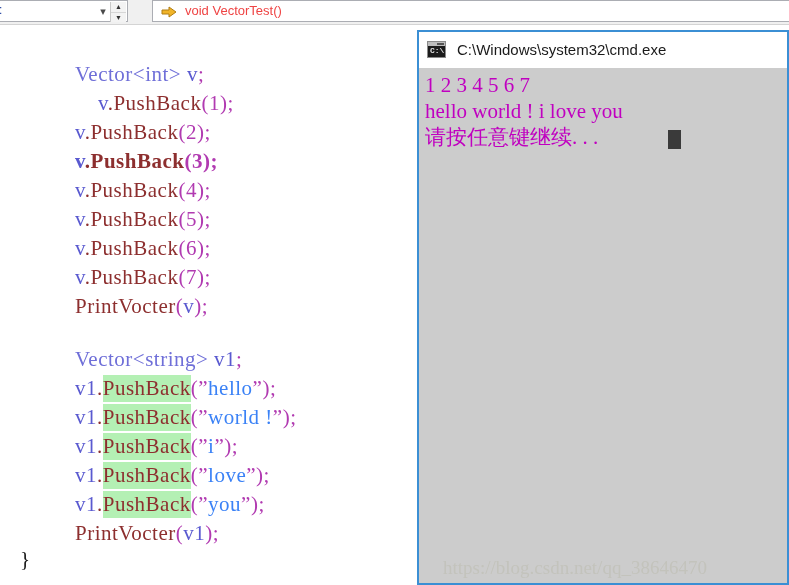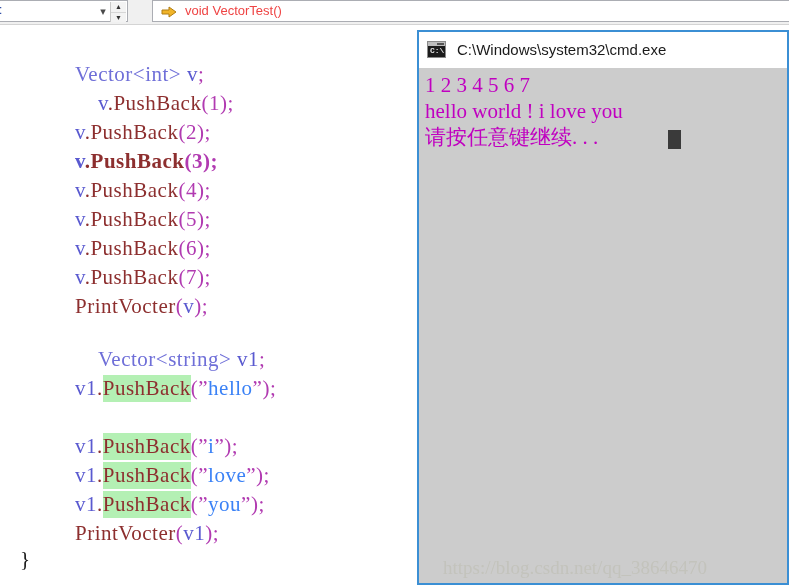--- a/index.html
+++ b/index.html
@@ -254,22 +254,23 @@
 <div id="code-editor">
     <div class="code-line" style="top: 35px; left: 75px;"><span class="tok-type">Vector</span><span class="tok-angle">&lt;</span><span class="tok-type">int</span><span class="tok-angle">&gt;</span><span class="tok-punct"> </span><span class="tok-var">v</span><span class="tok-punct">;</span></div>
     <div class="code-line" style="top: 64px; left: 75px; margin-left: 23px;"><span class="tok-var">v</span><span class="tok-dot">.</span><span class="tok-fn">PushBack</span><span class="tok-punct">(</span><span class="tok-num">1</span><span class="tok-punct">);</span></div>
     <div class="code-line" style="top: 93px; left: 75px;"><span class="tok-var">v</span><span class="tok-dot">.</span><span class="tok-fn">PushBack</span><span class="tok-punct">(</span><span class="tok-num">2</span><span class="tok-punct">);</span></div>
     <div class="code-line" style="top: 122px; left: 75px; font-weight: bold;"><span class="tok-var">v</span><span class="tok-dot">.</span><span class="tok-fn">PushBack</span><span class="tok-punct">(</span><span class="tok-num">3</span><span class="tok-punct">);</span></div>
     <div class="code-line" style="top: 151px; left: 75px;"><span class="tok-var">v</span><span class="tok-dot">.</span><span class="tok-fn">PushBack</span><span class="tok-punct">(</span><span class="tok-num">4</span><span class="tok-punct">);</span></div>
     <div class="code-line" style="top: 180px; left: 75px;"><span class="tok-var">v</span><span class="tok-dot">.</span><span class="tok-fn">PushBack</span><span class="tok-punct">(</span><span class="tok-num">5</span><span class="tok-punct">);</span></div>
     <div class="code-line" style="top: 209px; left: 75px;"><span class="tok-var">v</span><span class="tok-dot">.</span><span class="tok-fn">PushBack</span><span class="tok-punct">(</span><span class="tok-num">6</span><span class="tok-punct">);</span></div>
     <div class="code-line" style="top: 238px; left: 75px;"><span class="tok-var">v</span><span class="tok-dot">.</span><span class="tok-fn">PushBack</span><span class="tok-punct">(</span><span class="tok-num">7</span><span class="tok-punct">);</span></div>
     <div class="code-line" style="top: 267px; left: 75px;"><span class="tok-fn">PrintVocter</span><span class="tok-punct">(</span><span class="tok-var">v</span><span class="tok-punct">);</span></div>
-    <div class="code-line" style="top: 320px; left: 75px; margin-left: 23px;"><span class="tok-type">Vector</span><span class="tok-angle">&lt;</span><span class="tok-type">string</span><span class="tok-angle">&gt;</span><span class="tok-punct"> </span><span class="tok-var">v1</span><span class="tok-punct">;</span></div>
+    <div class="code-line" style="top: 320px; left: 75px;"><span class="tok-type">Vector</span><span class="tok-angle">&lt;</span><span class="tok-type">string</span><span class="tok-angle">&gt;</span><span class="tok-punct"> </span><span class="tok-var">v1</span><span class="tok-punct">;</span></div>
     <div class="code-line" style="top: 349px; left: 75px;"><span class="tok-var">v1</span><span class="tok-dot">.</span><span class="tok-fn hl-ref">PushBack</span><span class="tok-punct">(</span><span class="tok-quote">”</span><span class="tok-str">hello</span><span class="tok-quote">”</span><span class="tok-punct">);</span></div>
+    <div class="code-line" style="top: 378px; left: 75px;"><span class="tok-var">v1</span><span class="tok-dot">.</span><span class="tok-fn hl-ref">PushBack</span><span class="tok-punct">(</span><span class="tok-quote">”</span><span class="tok-str">world !</span><span class="tok-quote">”</span><span class="tok-punct">);</span></div>
     <div class="code-line" style="top: 407px; left: 75px;"><span class="tok-var">v1</span><span class="tok-dot">.</span><span class="tok-fn hl-ref">PushBack</span><span class="tok-punct">(</span><span class="tok-quote">”</span><span class="tok-str">i</span><span class="tok-quote">”</span><span class="tok-punct">);</span></div>
     <div class="code-line" style="top: 436px; left: 75px;"><span class="tok-var">v1</span><span class="tok-dot">.</span><span class="tok-fn hl-ref">PushBack</span><span class="tok-punct">(</span><span class="tok-quote">”</span><span class="tok-str">love</span><span class="tok-quote">”</span><span class="tok-punct">);</span></div>
     <div class="code-line" style="top: 465px; left: 75px;"><span class="tok-var">v1</span><span class="tok-dot">.</span><span class="tok-fn hl-ref">PushBack</span><span class="tok-punct">(</span><span class="tok-quote">”</span><span class="tok-str">you</span><span class="tok-quote">”</span><span class="tok-punct">);</span></div>
     <div class="code-line" style="top: 494px; left: 75px;"><span class="tok-fn">PrintVocter</span><span class="tok-punct">(</span><span class="tok-var">v1</span><span class="tok-punct">);</span></div>
     <div class="code-line" style="top: 520px; left: 20px;"><span class="tok-brace">}</span></div>
   </div>
 
 <div id="console-window">
 
   <div id="console-titlebar">

